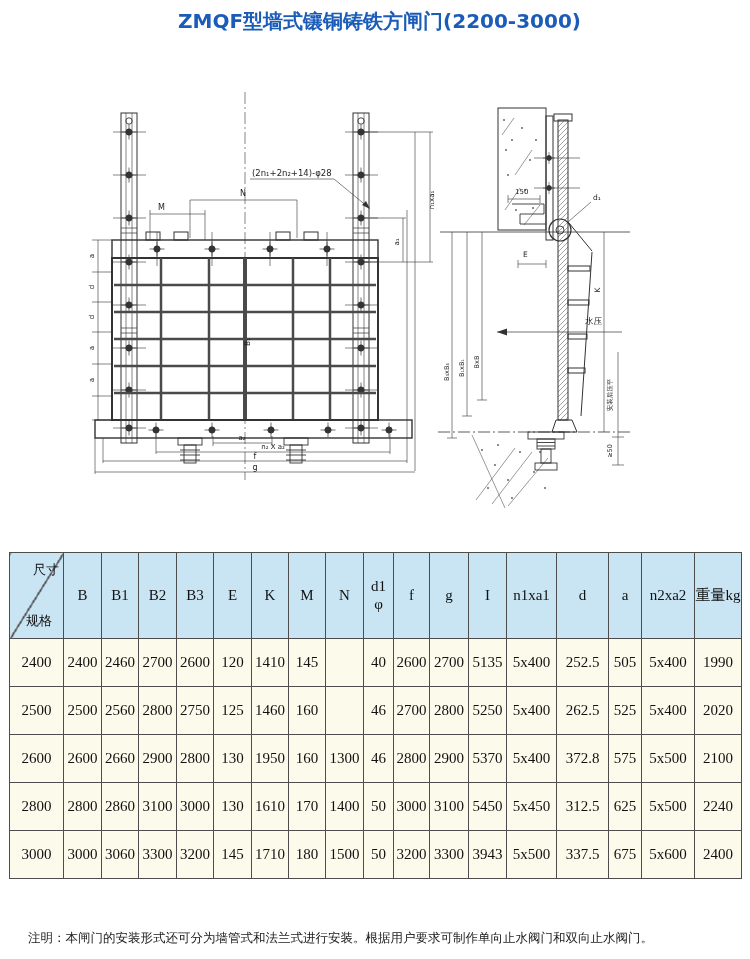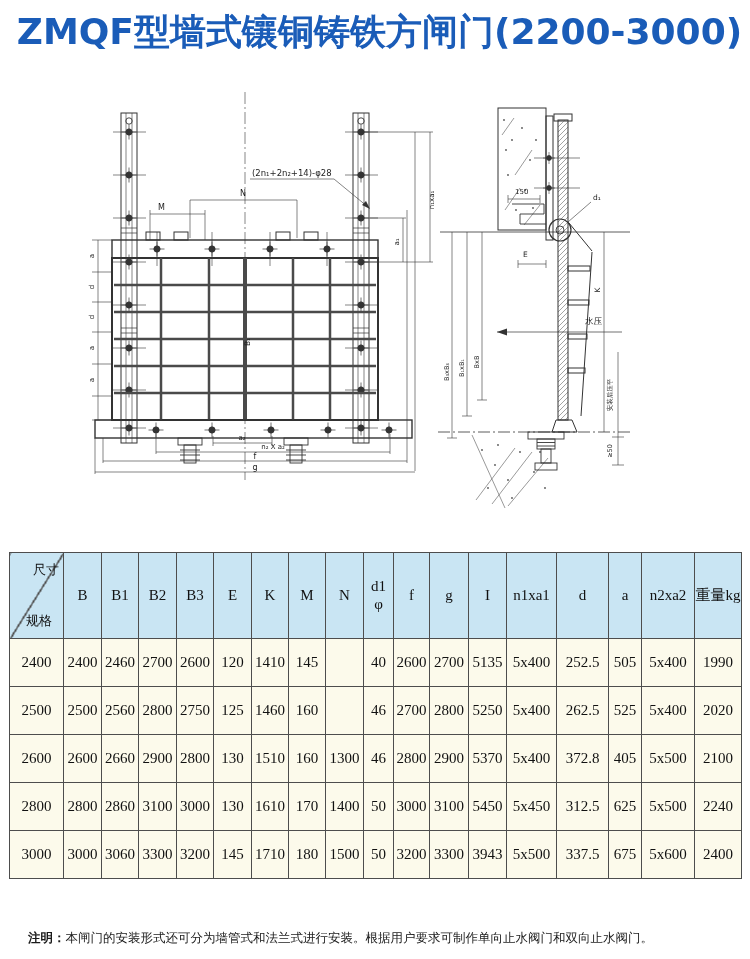--- a/index.html
+++ b/index.html
@@ -9,21 +9,21 @@
     --border-color:#4d4d4d;
   }
   *{margin:0;padding:0;box-sizing:border-box;}
   html,body{background:#ffffff;}
   .page{
     position:relative;width:750px;height:959px;background:#ffffff;overflow:hidden;
     font-family:"Liberation Serif", serif;
   }
   .title{
     position:absolute;top:8px;left:0;width:750px;text-align:center;
-    font-family:"DejaVu Sans", sans-serif;font-weight:bold;font-size:36px;
+    font-family:"DejaVu Sans", sans-serif;font-weight:bold;font-size:20px;
     color:var(--title-color);letter-spacing:0px;padding-left:9px;
   }
   svg.drawing{position:absolute;left:0;top:80px;}
   svg text{font-family:"DejaVu Sans", sans-serif;fill:#1c1c1c;}
 
   table.spec{
     position:absolute;left:9px;top:552px;width:732px;
     border-collapse:collapse;table-layout:fixed;
     font-family:"Liberation Serif", serif;
   }
@@ -47,21 +47,21 @@
        var(--border-color) calc(50% + 0.8px),
        transparent calc(50% + 0.8px));
     font-size:13px;
   }
   .c-top{position:absolute;top:9px;right:4px;}
   .c-bot{position:absolute;bottom:9px;left:16px;}
   .note{
     position:absolute;left:28px;top:930px;width:702px;
     font-size:12.5px;color:#1a1a1a;line-height:1.3;
   }
-  .note b{font-weight:bold;}
+  .note b{font-weight:normal;}
   .note .note-body{font-family:Liberation Serif, serif;margin-top:6px;}
 </style>
 </head>
 <body>
 
 <div class="page">
 
   <div class="title">ZMQF型墙式镶铜铸铁方闸门(2200-3000)</div>
 
   <svg class="drawing" width="750" height="465" viewBox="0 0 750 465">
@@ -457,30 +457,30 @@
           <td>5x400</td>
           <td>2020</td>
         </tr>
         <tr>
           <td>2600</td>
           <td>2600</td>
           <td>2660</td>
           <td>2900</td>
           <td>2800</td>
           <td>130</td>
-          <td>1510</td>
+          <td>1950</td>
           <td>160</td>
           <td>1300</td>
           <td>46</td>
           <td>2800</td>
           <td>2900</td>
           <td>5370</td>
           <td>5x400</td>
           <td>372.8</td>
-          <td>405</td>
+          <td>575</td>
           <td>5x500</td>
           <td>2100</td>
         </tr>
         <tr>
           <td>2800</td>
           <td>2800</td>
           <td>2860</td>
           <td>3100</td>
           <td>3000</td>
           <td>130</td>

